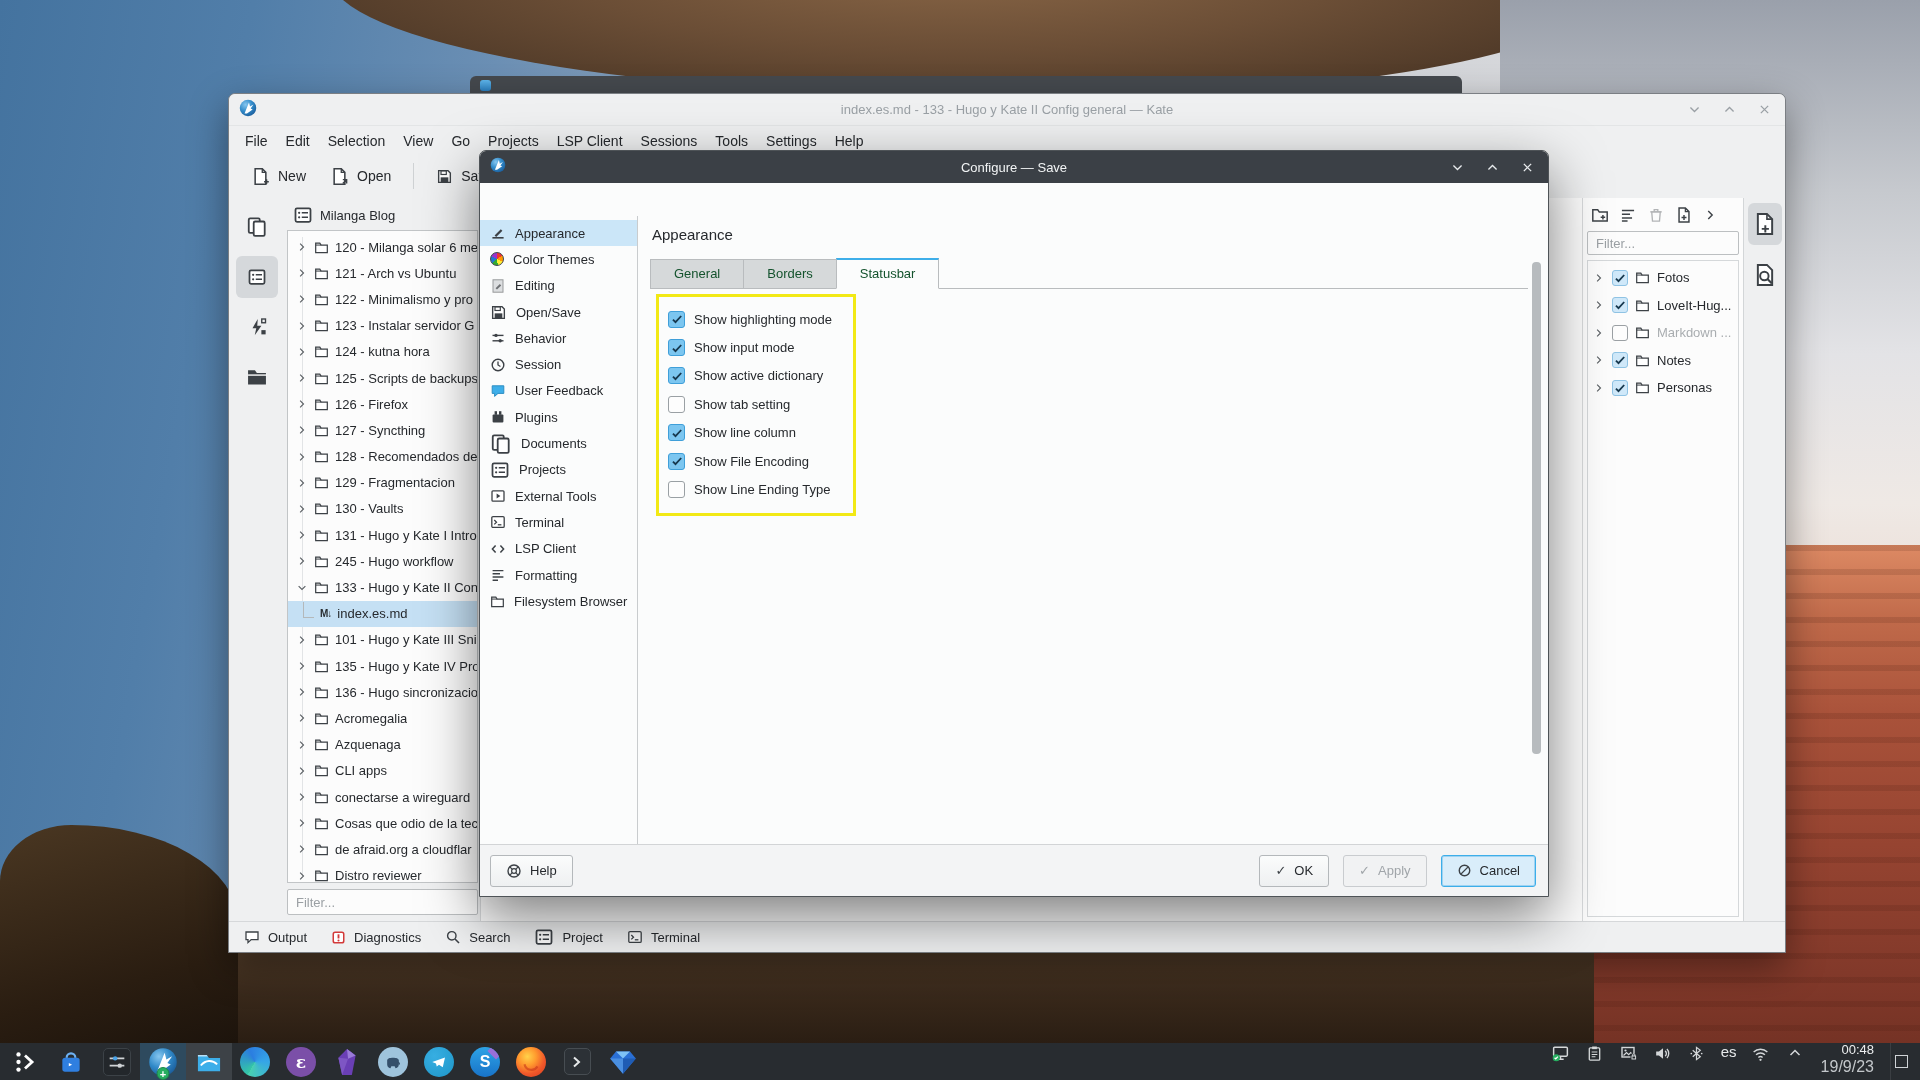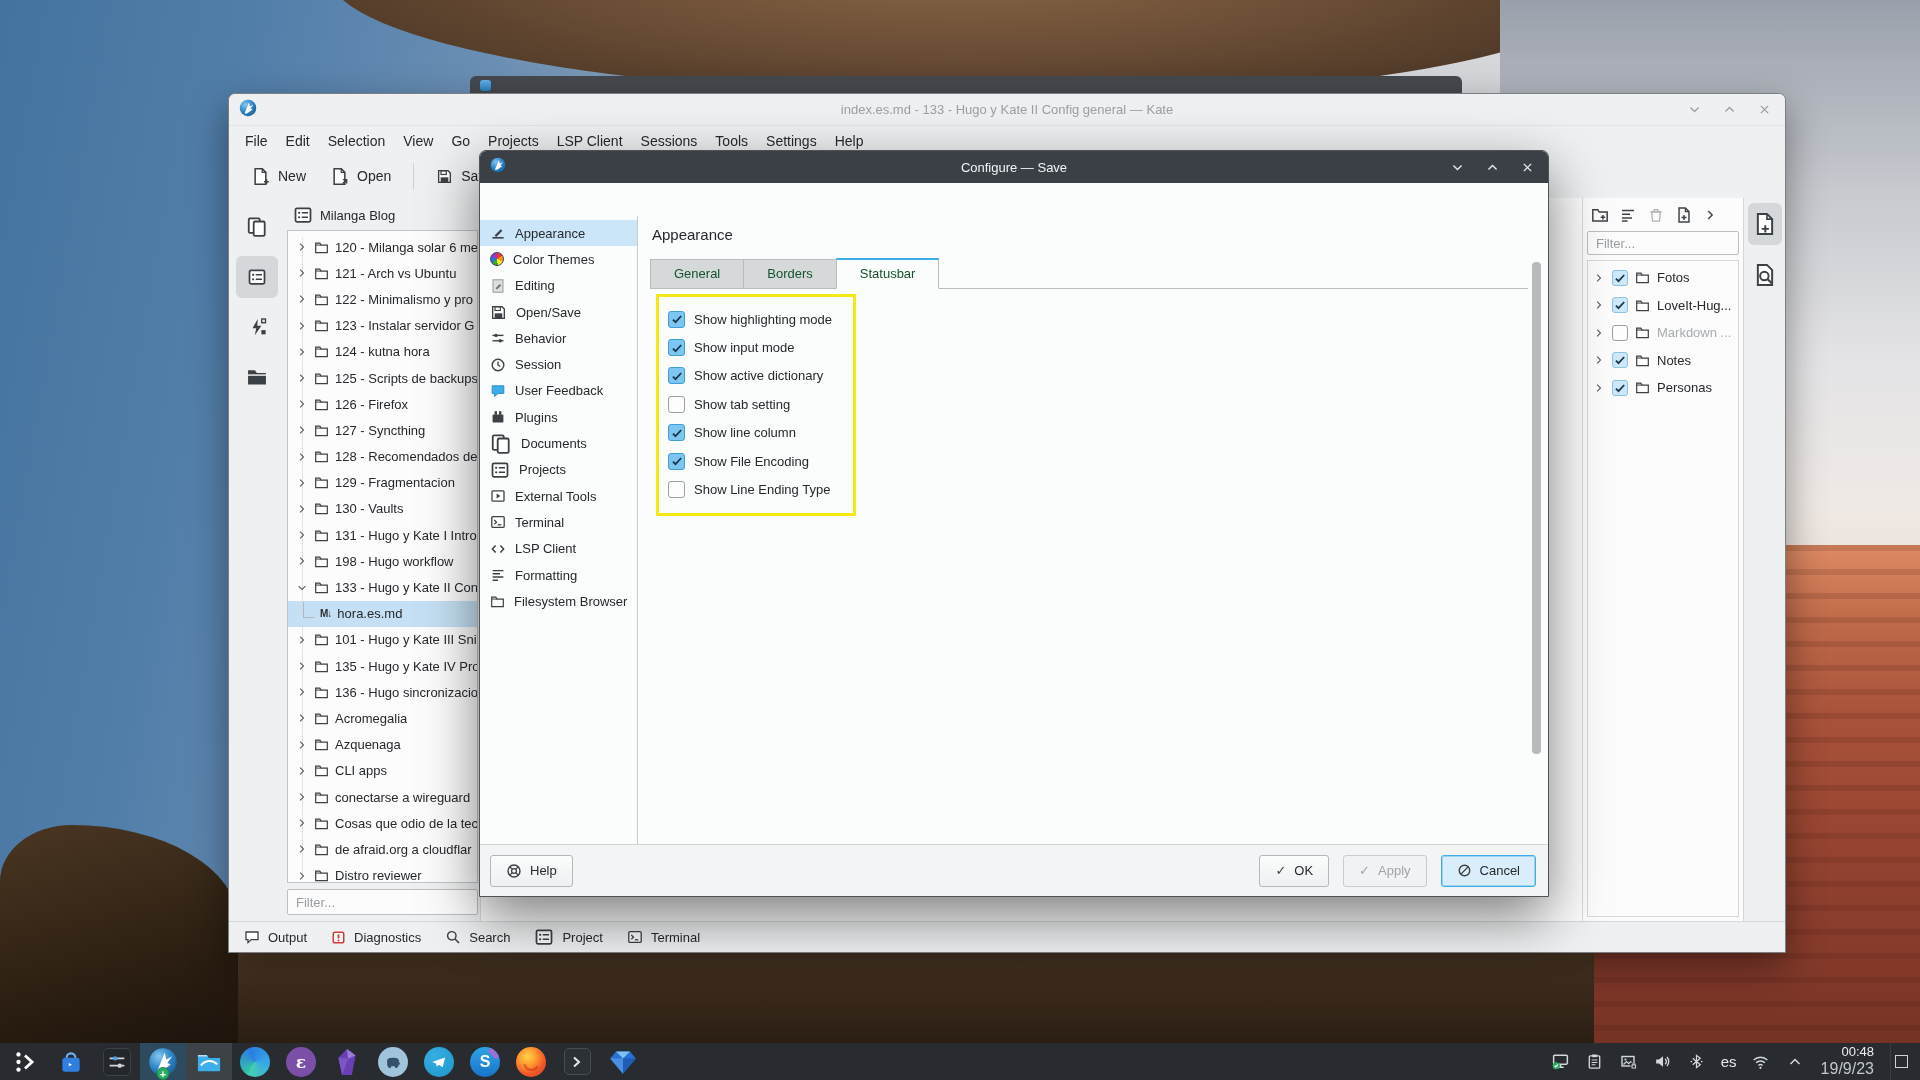--- a/index.html
+++ b/index.html
@@ -121,21 +121,21 @@
 
   
   .taskbar{position:absolute;left:0;right:0;bottom:0;height:37px;background:#282c30;z-index:9;display:flex;align-items:center;}
   .tb-apps{display:flex;align-items:center;height:100%;padding-left:2px;}
   .tb-app{width:46px;height:37px;display:flex;align-items:center;justify-content:center;position:relative;}
   .tb-app.hl-strong{background:#2e4a5e;}
   .tb-app.hl-soft{background:#3d4247;}
   .round{width:30px;height:30px;border-radius:50%;display:flex;align-items:center;justify-content:center;position:relative;overflow:hidden;}
   .badge{position:absolute;left:50%;bottom:0;transform:translateX(-50%);width:13px;height:13px;border-radius:50%;
     background:#27ae60;color:#fff;font:bold 11px/13px "Liberation Sans",sans-serif;text-align:center;border:1px solid #1d8448;}
-  .tb-tray{margin-left:auto;display:flex;align-items:center;gap:14px;padding-right:8px;color:#d4d7d9;}
+  .tb-tray{margin-left:auto;display:flex;gap:14px;padding-right:8px;color:#d4d7d9;}
   .tray-ic{width:20px;height:20px;display:flex;align-items:center;justify-content:center;position:relative;}
   .kb-label{font-size:15px;color:#e6e9ea;}
   .clock{text-align:right;line-height:1.15;margin:0 2px;}
   .clock .t{font-size:13px;color:#eceeef;}
   .clock .d{font-size:16px;color:#c3c7ca;}
   .show-desktop{width:22px;height:37px;display:flex;align-items:center;justify-content:center;border-left:1px solid #3a3e42;}
   .show-desktop i{display:block;width:13px;height:13px;border:1.5px solid #cfd3d6;}
 </style>
 </head>
 <body>
@@ -458,42 +458,42 @@
               <svg width="12" height="12" viewBox="0 0 16 16">
                 <path d="M5.5 3.5L10 8l-4.5 4.5" stroke="#5a5f63" stroke-width="1.5" fill="none"></path>
               </svg>
             </span>
             <span class="ic">
               <svg width="15" height="15" viewBox="0 0 16 16">
                 <path d="M1.8 13.4V3.4h4.4l1.4 2h6.6v8z" fill="#fff" stroke="#3c4146" stroke-width="1.3"></path>
                 <path d="M1.8 5.4h5.8" stroke="#3c4146" stroke-width="1.1"></path>
               </svg>
             </span>
-            <span style="overflow:hidden;text-overflow:clip">198 - Hugo workflow</span>
+            <span style="overflow:hidden;text-overflow:clip">245 - Hugo workflow</span>
           </div>
           <div class="trow">
             <span class="ic">
               <svg width="12" height="12" viewBox="0 0 16 16">
                 <path d="M3.5 5.5L8 10l4.5-4.5" stroke="#5a5f63" stroke-width="1.5" fill="none"></path>
               </svg>
             </span>
             <span class="ic">
               <svg width="15" height="15" viewBox="0 0 16 16">
                 <path d="M1.8 13.4V3.4h4.4l1.4 2h6.6v8z" fill="#fff" stroke="#3c4146" stroke-width="1.3"></path>
                 <path d="M1.8 5.4h5.8" stroke="#3c4146" stroke-width="1.1"></path>
               </svg>
             </span>
             <span style="overflow:hidden;text-overflow:clip">133 - Hugo y Kate II Con</span>
           </div>
           <div class="trow sel lvl1">
             <span class="elbow"></span>
             <span class="ic">
               <i class="mdmk">M↓</i>
             </span>
-            <span style="overflow:hidden;text-overflow:clip">hora.es.md</span>
+            <span style="overflow:hidden;text-overflow:clip">index.es.md</span>
           </div>
           <div class="trow">
             <span class="ic">
               <svg width="12" height="12" viewBox="0 0 16 16">
                 <path d="M5.5 3.5L10 8l-4.5 4.5" stroke="#5a5f63" stroke-width="1.5" fill="none"></path>
               </svg>
             </span>
             <span class="ic">
               <svg width="15" height="15" viewBox="0 0 16 16">
                 <path d="M1.8 13.4V3.4h4.4l1.4 2h6.6v8z" fill="#fff" stroke="#3c4146" stroke-width="1.3"></path>

